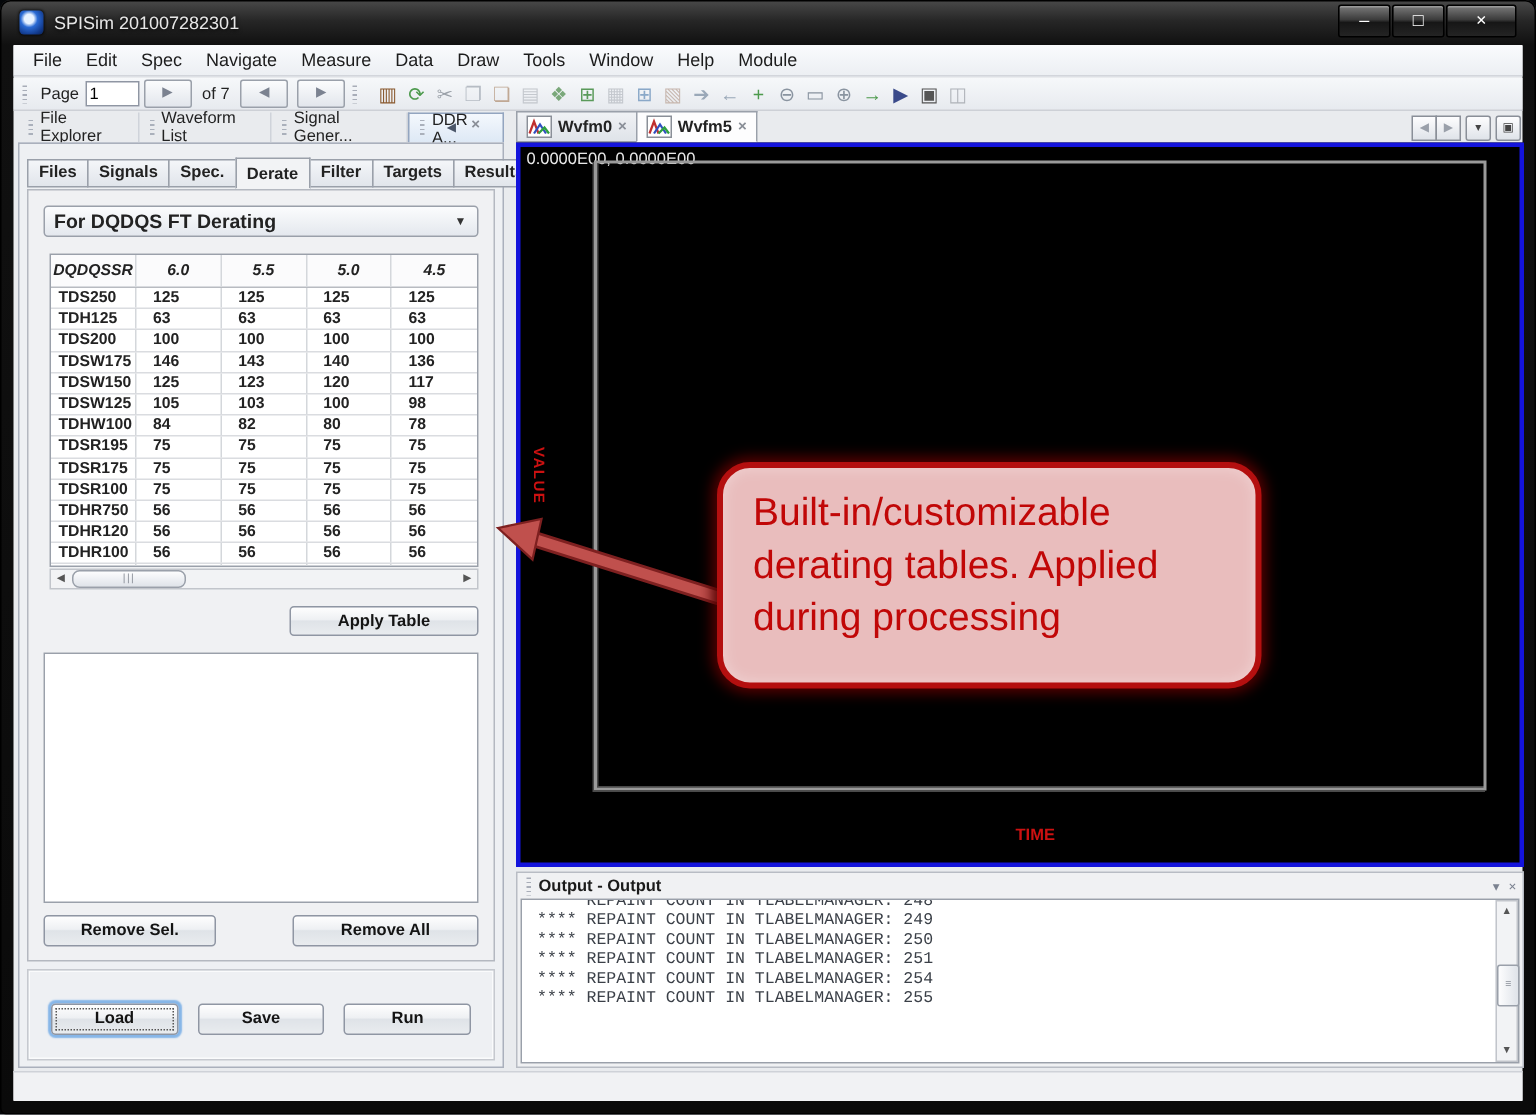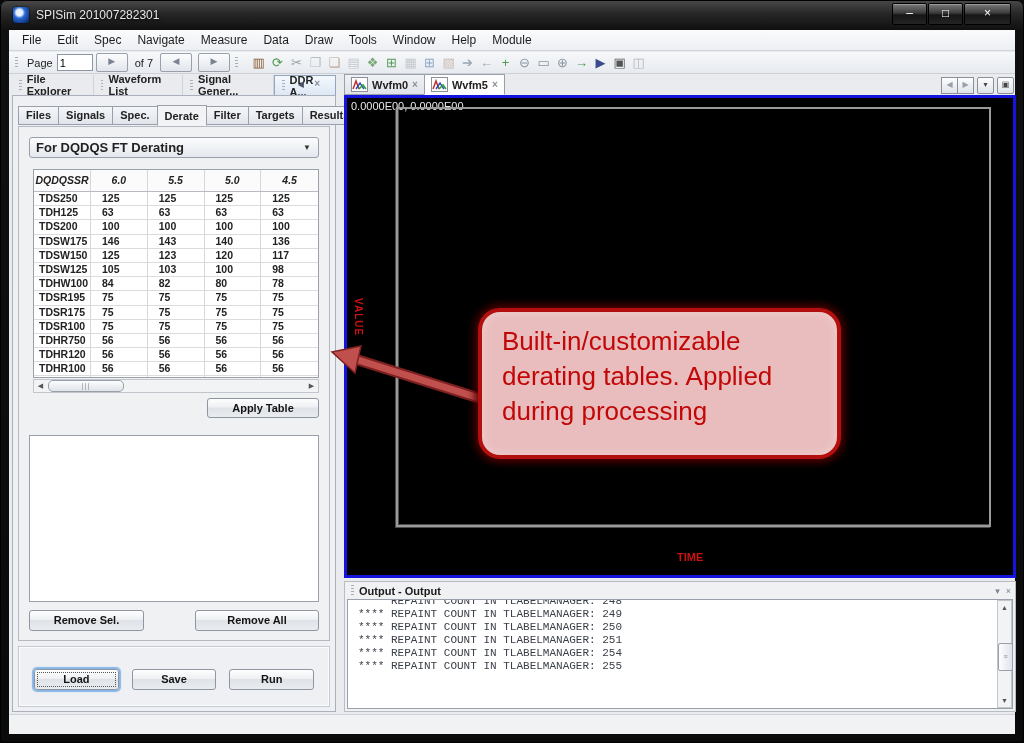--- a/index.html
+++ b/index.html
@@ -35,21 +35,21 @@
   .tb-input{width:30px;height:15px;border:1px solid #8f96a3;background:#fff;font-size:11px;
             font-family:"Liberation Sans",sans-serif;padding:0 2px;}
   .tb-btn{width:30px;height:17px;margin:0 3px;border:1px solid #9aa0aa;border-radius:2px;
           background:linear-gradient(#fbfcfd,#e2e6ec);color:#7b8290;font-size:9px;
           line-height:15px;text-align:center;}
   .tb-icons{display:flex;align-items:center;margin-left:6px;}
   .tb-icon{width:19px;height:18px;font-size:13px;line-height:18px;text-align:center;}
   
   .left-panel{position:absolute;left:3px;top:45px;width:324px;height:637px;}
   .ltabs{position:absolute;left:0;top:0;right:0;height:20px;display:flex;border-bottom:1px solid #9aa2b2;}
-  .ltab{display:flex;align-items:center;padding:0 7px;font-size:11px;font-weight:700;color:#222;
+  .ltab{display:flex;align-items:center;padding:0 7px;font-size:11px;font-weight:400;color:#222;
         border-right:1px solid #cfd3da;}
   .ltab.active{background:linear-gradient(#f4f8fd,#dde8f5);border:1px solid #93a5c0;border-bottom:none;}
   .ltab .tgrip{width:3px;height:11px;margin-right:5px;
         background:repeating-linear-gradient(180deg,#aab0bb 0 1px,transparent 1px 3px);}
   .ltab-ico{font-size:8px;color:#4a5568;margin-left:6px;}
   .ltab-x{font-size:10px;color:#8a8f98;margin-left:5px;font-weight:700;}
   .lbody{position:absolute;left:0;right:0;top:20px;bottom:0;background:#eef0f3;border:1px solid #aab0bc;
          box-sizing:border-box;}
   .itabs{position:absolute;left:5px;top:9px;height:20px;display:flex;align-items:flex-end;}
   .itab{font-size:11px;font-weight:700;color:#222;padding:2px 7px 2px;border:1px solid #9aa0aa;
@@ -73,21 +73,21 @@
   .tcell:last-child{border-right:none;}
   .hscroll{position:absolute;left:14px;right:10px;top:252px;height:14px;border:1px solid #c2c5cb;
            background:#f2f3f5;display:flex;align-items:center;box-sizing:border-box;}
   .hs-btn{width:13px;height:12px;font-size:7px;color:#555;text-align:center;line-height:12px;}
   .hs-thumb{width:74px;height:10px;margin-left:1px;border:1px solid #9aa0aa;border-radius:5px;
             background:linear-gradient(#fdfdfe,#dfe3e9);display:flex;align-items:center;justify-content:center;}
   .hs-grip{font-size:7px;color:#8a8f98;letter-spacing:1px;line-height:8px;}
   .hs-spacer{flex:1;}
   .btn{border:1px solid #8f96a3;border-radius:3px;font-size:11px;font-weight:700;color:#141414;
        background:linear-gradient(#fefefe,#eef0f3 45%,#dfe3e8 50%,#e9ecef);text-align:center;box-sizing:border-box;}
-  .apply-btn{position:absolute;right:10px;top:271px;width:112px;height:20px;line-height:18px;}
+  .apply-btn{position:absolute;right:10px;top:277px;width:126px;height:20px;line-height:18px;}
   .listbox{position:absolute;left:10px;right:10px;top:308px;height:167px;background:#fff;
            border:1px solid #9aa0aa;box-sizing:border-box;}
   .rm-sel{position:absolute;left:10px;top:483px;width:115px;height:21px;line-height:19px;}
   .rm-all{position:absolute;right:10px;top:483px;width:124px;height:21px;line-height:19px;}
   .groupbox{position:absolute;left:5px;right:5px;top:550px;height:61px;border:1px solid #c6c9cf;
             box-shadow:inset 0 0 0 1px #fafbfc;display:flex;gap:13px;padding:22px 15px 0;box-sizing:border-box;}
   .groupbox .btn{flex:1;height:21px;line-height:19px;}
   .btn.focused{box-shadow:0 0 1px 2px #86b6e8;outline:1px dotted #555;outline-offset:-4px;}
   
   .right-panel{position:absolute;left:335px;top:45px;width:672px;height:667px;}

